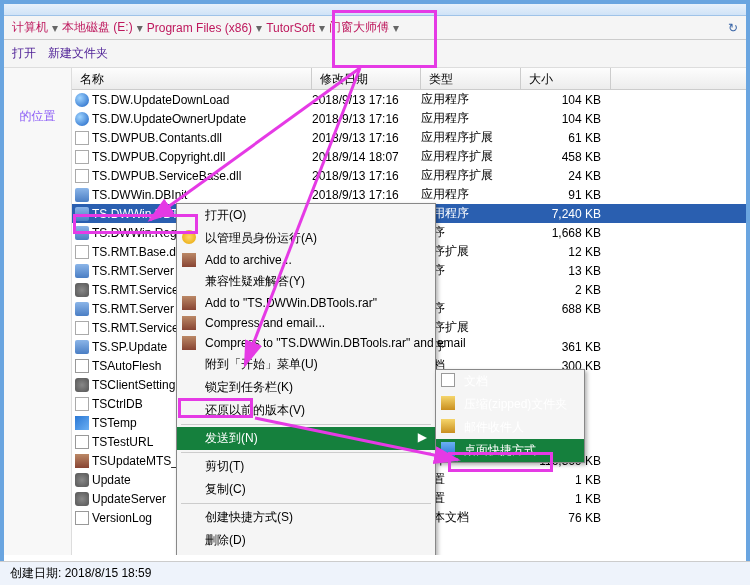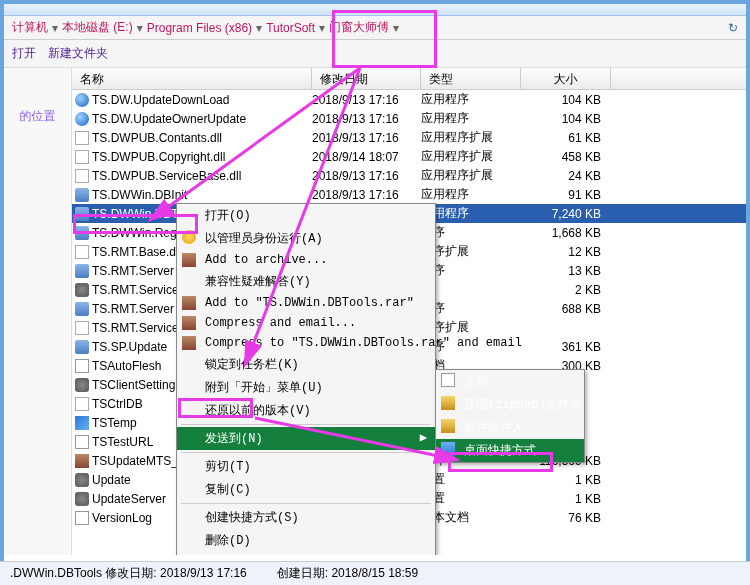--- a/index.html
+++ b/index.html
@@ -16,42 +16,42 @@
 
 .toolbar { height: 28px; background: #f5f5f5; border-bottom: 1px solid #ddd; display: flex; align-items: center; padding: 0 8px; gap: 12px; }
 .toolbar a { color: #4c1d95; text-decoration: none; }
 
 .content { display: flex; height: calc(100% - 90px); }
 .sidebar { width: 68px; background: #f8f8f8; border-right: 1px solid #ddd; padding-top: 40px; text-align: center; font-size: 12px; color: #8b5cf6; }
 .main { flex: 1; overflow: hidden; position: relative; }
 
 .cols { display: flex; height: 22px; border-bottom: 1px solid #ccc; background: linear-gradient(#fdfdfd,#ececec); font-size: 12px; }
 .cols div { border-right: 1px solid #ccc; padding: 3px 8px; }
-.c-name { width: 240px; } .c-date { width: 109px; } .c-type { width: 100px; } .c-size { width: 90px; text-align: center; }
+.c-name { width: 240px; } .c-date { width: 109px; } .c-type { width: 100px; } .c-size { width: 90px; text-align: left; }
 
 .filelist { position: relative; }
 .row { display: flex; height: 19px; align-items: center; font-size: 12px; }
 .row.sel { background: #2a5fb0; color: #fff; }
 .row .icon { width: 20px; display: flex; justify-content: center; }
 .row .nm { width: 220px; overflow: hidden; white-space: nowrap; }
 .row .dt { width: 109px; }
 .row .ty { width: 100px; }
 .row .sz { width: 90px; text-align: right; padding-right: 10px; }
 
 .ico { width: 14px; height: 14px; display: inline-block; }
 .ico-exe { background: linear-gradient(#8bb5e8,#4a7ec4); border-radius: 2px; }
 .ico-globe { background: radial-gradient(circle at 35% 35%, #9fd4ff, #1b62c4); border-radius: 50%; }
 .ico-dll { background: #fff; border: 1px solid #aaa; }
 .ico-gear { background: radial-gradient(#888,#555); border-radius: 3px; }
 .ico-txt { background: #fff; border: 1px solid #999; }
 .ico-rar { background: linear-gradient(#b86,#843); }
 .ico-win { background: linear-gradient(135deg,#2a77d4,#6bb0f4); }
 
 .ctxmenu { position: absolute; background: #f5f5f5; border: 1px solid #888; box-shadow: 2px 2px 4px rgba(0,0,0,.3); font-size: 12px; z-index: 10; }
-.ctxmenu .mi { padding: 3px 30px 3px 28px; white-space: nowrap; position: relative; font-family: Liberation Mono, monospace; }
+.ctxmenu .mi { padding: 3px 30px 3px 28px; white-space: nowrap; position: relative; }
 .ctxmenu .mi.sel { background: #15803d; color: #fff; }
 .ctxmenu .mi .arr { position: absolute; right: 8px; }
 .ctxmenu .sep { height: 1px; background: #ccc; margin: 2px 4px; }
 .ctxmenu .mi .mico { position: absolute; left: 5px; top: 3px; width: 14px; height: 14px; }
 
 .submenu { position: absolute; left: 100%; top: 0; }
 
 .statusbar { position: absolute; bottom: 0; left: 0; right: 0; height: 24px; background: #eef3fb; border-top: 1px solid #ccc; display: flex; align-items: center; padding: 0 10px; font-size: 12px; gap: 30px; }
 
 
@@ -305,22 +305,22 @@
         </div>
 
       <div class="ctxmenu" style="left:104px; top:135px; width:260px;">
         <div class="mi">打开(O)</div>
         <div class="mi"><span class="mico" style="background:radial-gradient(#ffd76a,#e6a400);border-radius:50%"></span><span>以管理员身份运行(A)</span></div>
         <div class="mi"><span class="mico" style="background:linear-gradient(#b86,#843)"></span><span>Add to archive...</span></div>
         <div class="mi">兼容性疑难解答(Y)</div>
         <div class="mi"><span class="mico" style="background:linear-gradient(#b86,#843)"></span><span>Add to "TS.DWWin.DBTools.rar"</span></div>
         <div class="mi"><span class="mico" style="background:linear-gradient(#b86,#843)"></span><span>Compress and email...</span></div>
         <div class="mi"><span class="mico" style="background:linear-gradient(#b86,#843)"></span><span>Compress to "TS.DWWin.DBTools.rar" and email</span></div>
+        <div class="mi">附到「开始」菜单(U)</div>
         <div class="mi">锁定到任务栏(K)</div>
-        <div class="mi">附到「开始」菜单(U)</div>
         <div class="mi">还原以前的版本(V)</div>
         <div class="sep"></div>
         <div class="mi sel" style="position:relative;">
           <span>发送到(N)</span>
           <span class="arr">▶</span>
           <div class="ctxmenu submenu" style="top:-58px; width:150px;">
             <div class="mi"><span class="mico" style="background:#fff;border:1px solid #999"></span><span>文档</span></div>
             <div class="mi"><span class="mico" style="background:linear-gradient(#f5d56b,#c98f1f)"></span><span>压缩(zipped)文件夹</span></div>
             <div class="mi"><span class="mico" style="background:linear-gradient(#f5d56b,#c98f1f)"></span><span>邮件收件人</span></div>
             <div class="mi sel"><span class="mico" style="background:linear-gradient(#6bb0f4,#2a77d4)"></span><span>桌面快捷方式</span></div>
@@ -332,21 +332,20 @@
         <div class="sep"></div>
         <div class="mi">创建快捷方式(S)</div>
         <div class="mi">删除(D)</div>
         <div class="mi">重命名(M)</div>
 
       </div>
     </div>
   </div>
 
   <div class="statusbar">
-    <span>.DWWin.DBTools  修改日期: 2018/9/13 17:16</span>
     <span>创建日期: 2018/8/15 18:59</span>
   </div>
 </div>
 
 <div class="anno" style="left:332px; top:10px; width:105px; height:58px;"></div>
 <div class="anno" style="left:73px; top:214px; width:125px; height:20px;"></div>
 <div class="anno" style="left:178px; top:398px; width:75px; height:20px;"></div>
 <div class="anno" style="left:448px; top:452px; width:105px; height:20px;"></div>
 
 <svg class="arrows" width="750" height="585">

